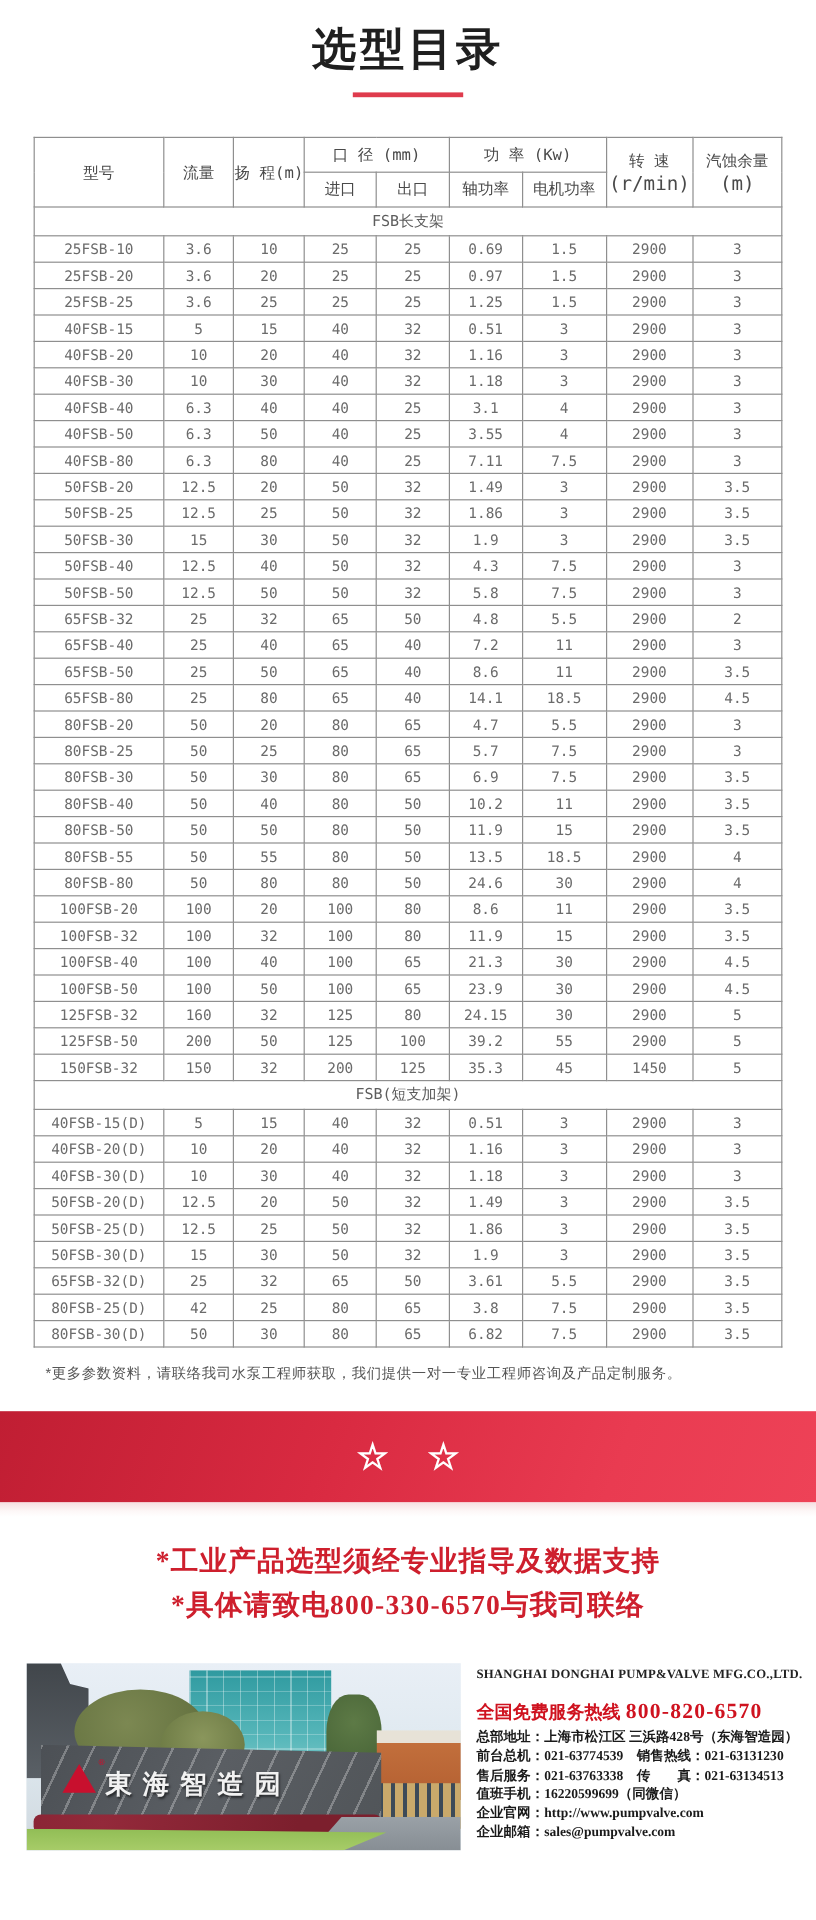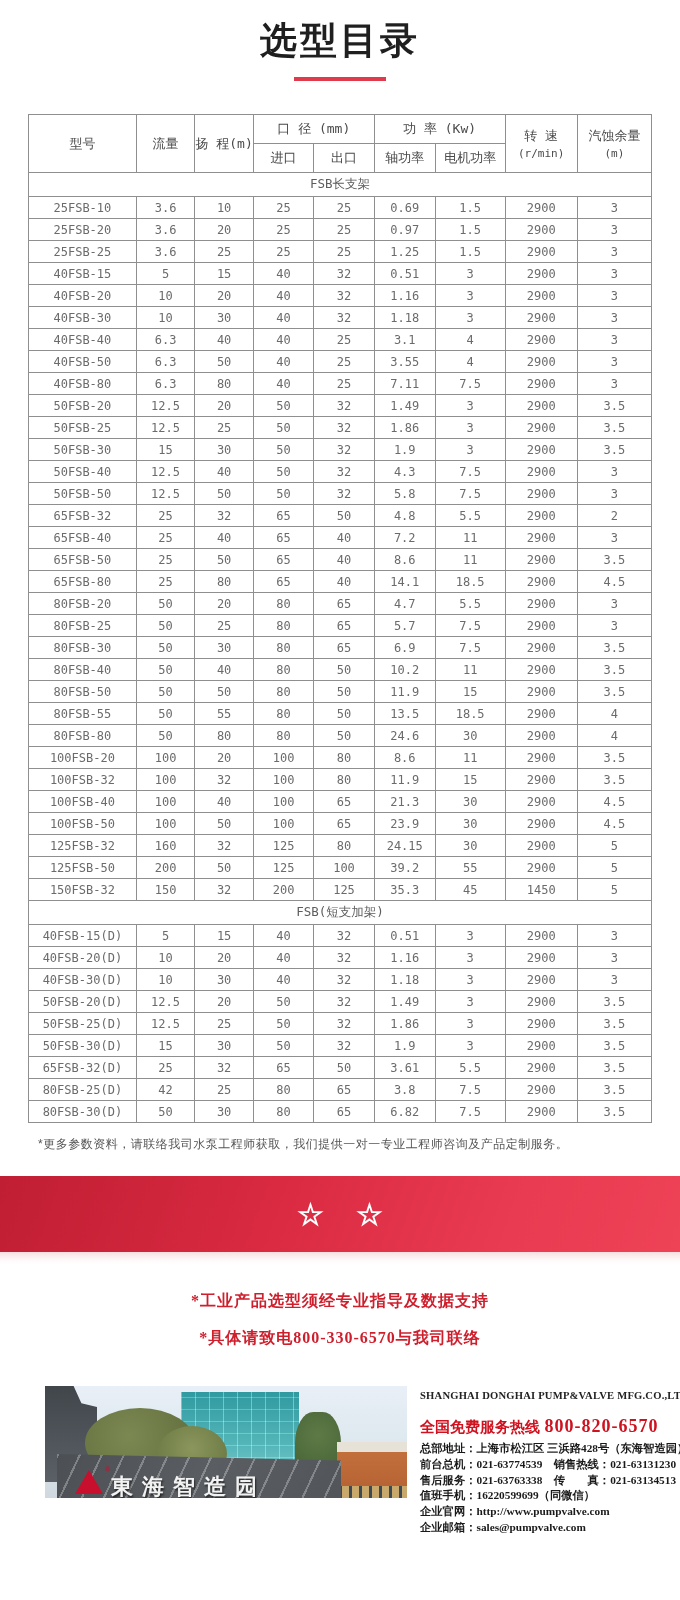--- a/index.html
+++ b/index.html
@@ -13,46 +13,46 @@
 
   
   .table-wrap { margin:33px 28px 0 28px; }
   table { width:100%; border-collapse:collapse; table-layout:fixed; }
   th, td { border:1px solid #8f8f8f; text-align:center; vertical-align:middle; padding:0; }
   th { font-size:13px; font-weight:normal; color:#4a4a4a; height:29px;
        font-family:"DejaVu Sans Mono","DejaVu Sans",monospace; }
   td { font-size:12px; color:#6b6b6b; height:22px;
        font-family:"DejaVu Sans Mono","DejaVu Sans",monospace; }
   .section-row td { height:24px; font-size:12.5px; color:#5d5d5d; }
-  .small-unit { font-size:11px; }
+  .small-unit { font-size:16px; }
 
   
   .footnote { margin:13px 0 0 38px; font-size:12px; color:#555; letter-spacing:0.5px; }
 
   
   .order-banner { margin-top:23px; height:76px; width:100%;
     background:linear-gradient(110deg,#c01e33 0%,#d92a41 40%,#e93b51 75%,#ee4257 100%);
     display:flex; align-items:center; justify-content:center; }
   .order-banner .star { color:#fff; font-size:30px; font-weight:bold; margin:0 16px; }
   .order-banner .banner-title { color:#fff; font-size:34px; font-weight:900;
     letter-spacing:14px; text-indent:14px; text-shadow:0 2px 2px rgba(120,0,10,.35); }
   .banner-fade { height:12px; width:100%;
     background:linear-gradient(180deg,#f6dfe1 0%,#fdf7f7 60%,#ffffff 100%); }
 
   
   .notice { margin-top:18px; text-align:center; }
   .notice-line { font-family:"Liberation Serif", serif; font-weight:bold;
-    font-size:16px; color:#ce1f2d; line-height:37px; letter-spacing:1px; }
+    font-size:23px; color:#ce1f2d; line-height:37px; letter-spacing:1px; }
 
   
   .company { margin-top:30px; padding:0 20px 0 22px; display:flex; }
 
   
-  .photo { position:relative; width:362px; height:112px; overflow:hidden; flex:none;
-    background:linear-gradient(180deg,#e9eff6 0%,#dfe9f0 45%,#cfd8de 100%);margin-left:23px; }
+  .photo { position:relative; width:362px; height:156px; overflow:hidden; flex:none;
+    background:linear-gradient(180deg,#e9eff6 0%,#dfe9f0 45%,#cfd8de 100%); }
   .ph-bldg-left { position:absolute; left:0; top:0; width:52px; height:96px;
     background:linear-gradient(180deg,#41464b,#5a6066);
     clip-path:polygon(0 0,55% 0,70% 18%,100% 22%,100% 100%,0 100%); }
   .ph-glass { position:absolute; left:136px; top:6px; width:118px; height:102px;
     background:linear-gradient(180deg,#2f9aa0 0%,#57b7ba 55%,#8fd0cf 100%);
     background-image:repeating-linear-gradient(90deg,rgba(255,255,255,.35) 0 1px,transparent 1px 14px),
                      repeating-linear-gradient(0deg,rgba(255,255,255,.25) 0 1px,transparent 1px 12px),
                      linear-gradient(180deg,#2f9aa0 0%,#57b7ba 55%,#8fd0cf 100%); }
   .ph-tree { position:absolute; border-radius:50%; }
   .t1 { left:40px; top:22px; width:110px; height:70px; background:radial-gradient(circle at 40% 40%,#7c8852,#5f6d3c); }

